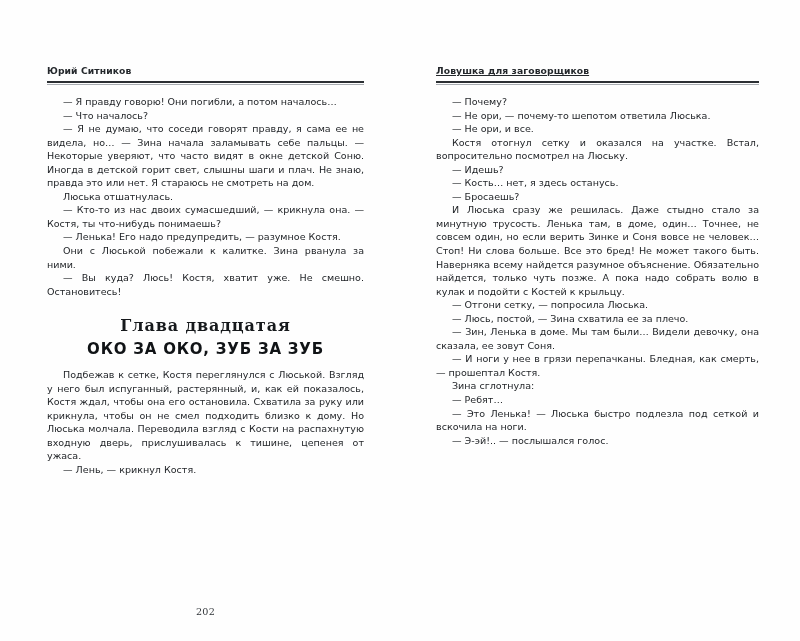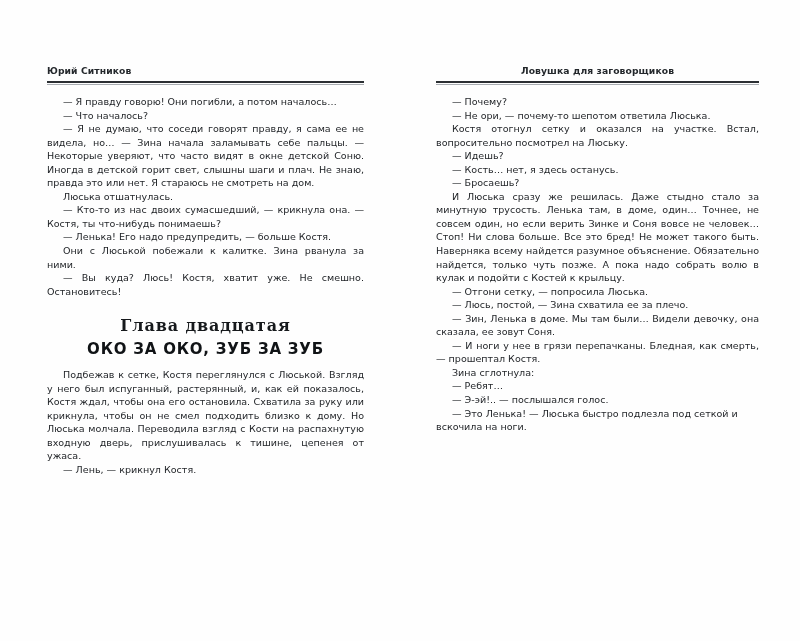--- a/index.html
+++ b/index.html
@@ -38,21 +38,21 @@
     top: 50px;
     width: 100%;
     height: 14px;
     font-size: 9.2px;
     font-weight: 600;
     letter-spacing: 0.1px;
     color: #23272b;
     white-space: nowrap;
   }
   .page--left .runhead  { text-align: left; }
-  .page--right .runhead { text-align: center; }
+  .page--right .runhead { text-align: left; text-decoration: underline; }
 
   .runrule {
     position: absolute;
     top: 66px;
     width: 100%;
     height: 4px;
   }
   .runrule .rule-thick {
     position: absolute;
     left: 0; top: 0;
@@ -141,57 +141,59 @@
       <div class="rule-thick"></div>
       <div class="rule-thin"></div>
     </div>
 
     <div class="column">
       <p>— Я правду говорю! Они погибли, а потом началось…</p>
       <p>— Что началось?</p>
       <p>— Я не думаю, что соседи говорят правду, я сама ее не видела, но… — Зина начала заламывать себе пальцы. — Некоторые уверяют, что часто видят в окне детской Соню. Иногда в детской горит свет, слышны шаги и плач. Не знаю, правда это или нет. Я стараюсь не смотреть на дом.</p>
       <p>Люська отшатнулась.</p>
       <p>— Кто-то из нас двоих сумасшедший, — крикнула она. — Костя, ты что-нибудь понимаешь?</p>
-      <p>— Ленька! Его надо предупредить, — больше Костя.</p>
+      <p>— Ленька! Его надо предупредить, — разумное Костя.</p>
       <p>Они с Люськой побежали к калитке. Зина рванула за ними.</p>
       <p>— Вы куда? Люсь! Костя, хватит уже. Не смешно. Остановитесь!</p>
 
       <div class="chapter">
         <div class="chapter__num">Глава двадцатая</div>
         <div class="chapter__title">ОКО ЗА ОКО, ЗУБ ЗА ЗУБ</div>
       </div>
 
       <p>Подбежав к сетке, Костя переглянулся с Люськой. Взгляд у него был испуганный, растерянный, и, как ей показалось, Костя ждал, чтобы она его остановила. Схватила за руку или крикнула, чтобы он не смел подходить близко к дому. Но Люська молчала. Переводила взгляд с Кости на распахнутую входную дверь, прислушивалась к тишине, цепенея от ужаса.</p>
       <p>— Лень, — крикнул Костя.</p>
     </div>
 
+    <div class="folio">202</div>
   </div>
 
   <div class="page page--right">
 
     <div class="runhead">Ловушка для заговорщиков</div>
 
     <div class="runrule">
       <div class="rule-thick"></div>
       <div class="rule-thin"></div>
     </div>
 
     <div class="column">
       <p>— Почему?</p>
       <p>— Не ори, — почему-то шепотом ответила Люська.</p>
+      <p>— Не ори, и все.</p>
       <p>Костя отогнул сетку и оказался на участке. Встал, вопросительно посмотрел на Люську.</p>
       <p>— Идешь?</p>
       <p>— Кость… нет, я здесь останусь.</p>
       <p>— Бросаешь?</p>
       <p>И Люська сразу же решилась. Даже стыдно стало за минутную трусость. Ленька там, в доме, один… Точнее, не совсем один, но если верить Зинке и Соня вовсе не человек… Стоп! Ни слова больше. Все это бред! Не может такого быть. Наверняка всему найдется разумное объяснение. Обязательно найдется, только чуть позже. А пока надо собрать волю в кулак и подойти с Костей к крыльцу.</p>
       <p>— Отгони сетку, — попросила Люська.</p>
       <p>— Люсь, постой, — Зина схватила ее за плечо.</p>
       <p>— Зин, Ленька в доме. Мы там были… Видели девочку, она сказала, ее зовут Соня.</p>
       <p>— И ноги у нее в грязи перепачканы. Бледная, как смерть, — прошептал Костя.</p>
       <p>Зина сглотнула:</p>
       <p>— Ребят…</p>
+      <p>— Это Ленька! — Люська быстро подлезла под сеткой и вскочила на ноги.</p>
       <p>— Э-эй!.. — послышался голос.</p>
-      <p>— Это Ленька! — Люська быстро подлезла под сеткой и вскочила на ноги.</p>
     </div>
 
   </div>
 
 </div>
 
 </body></html>

